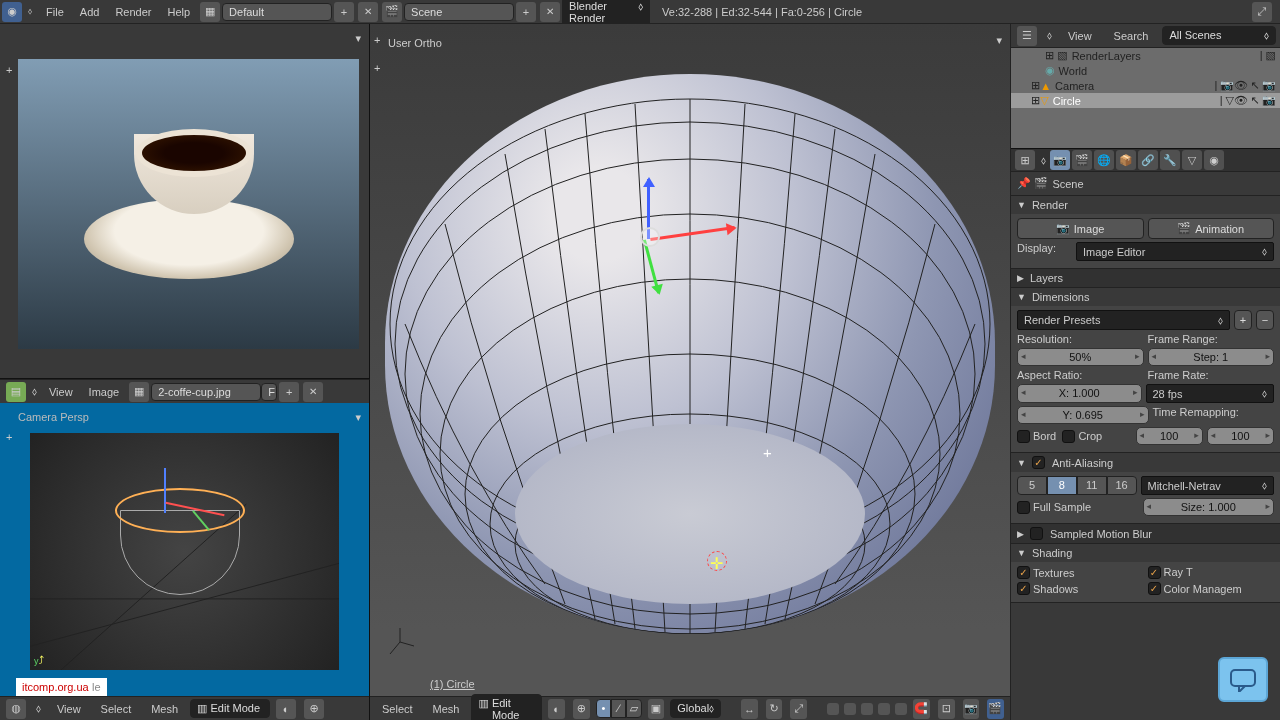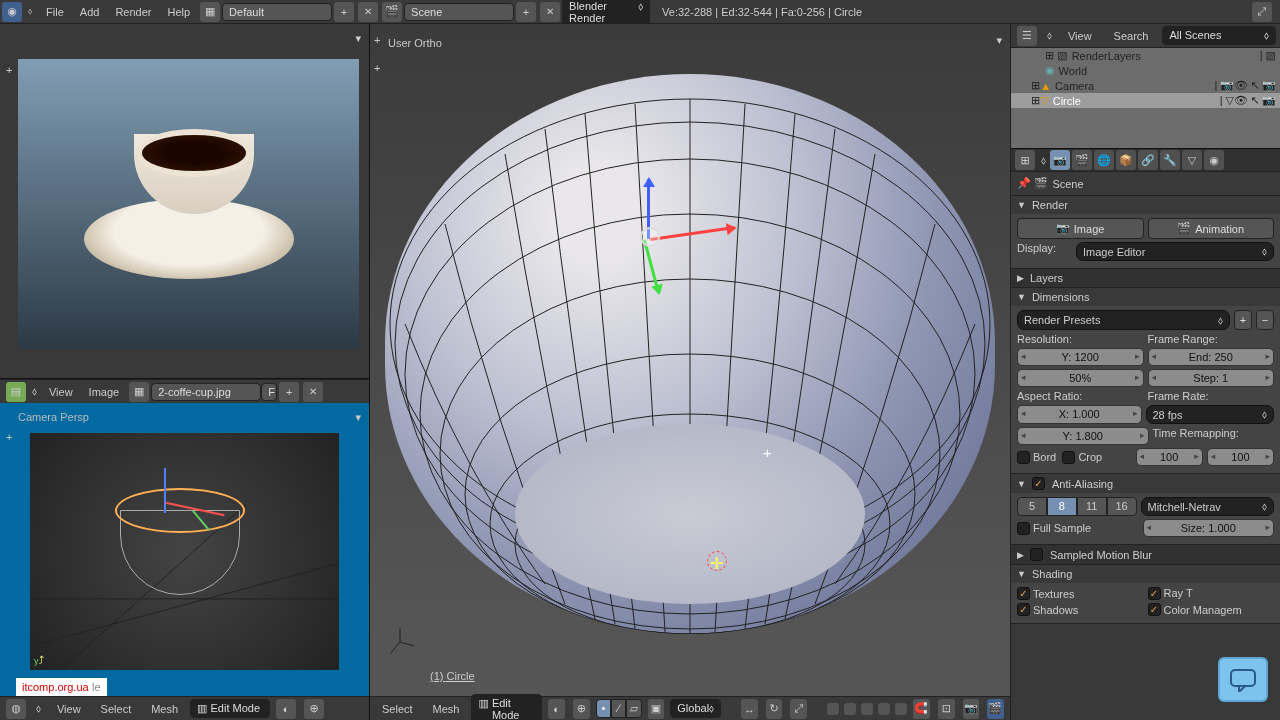--- a/index.html
+++ b/index.html
@@ -24,21 +24,21 @@
 .cam-canvas { position: absolute; top:30px;left:30px;right:30px;bottom:50px;background: radial-gradient(circle at 50% 50%, #444, #222); }
 .wirecup{position:absolute;top:55px;left:85px;width:130px;height:110px;}
 .wiretop{position:absolute;top:0;width:130px;height:45px;border-radius:50%;border:2px solid #ffb055;}
 .wirebody{position:absolute;top:22px;left:5px;width:120px;height:85px;border-radius:0 0 60px 60px;border:1px solid #aaa;}
 .viewport { flex: 1; background: #393939; position: relative; }
 .vp-label { position: absolute; top: 13px; left: 18px; color: #ccc; }
 .vp-canvas { position: absolute; top: 0; left: 0; right: 0; bottom: 24px; background: linear-gradient(180deg, #3b3b3b, #555 90%); overflow: hidden; }
 .mesh { position: absolute; top: 50px; left: 15px; width: 610px; height: 560px; border-radius: 50%/48%; background: radial-gradient(ellipse at 35% 25%, #e9e7ea 8%, #bec1d2 35%, #8e96b2 60%, #6d7699 85%); overflow:hidden;}
 .mesh-inner{position:absolute;bottom:30px;left:130px;width:350px;height:180px;border-radius:50%;background:radial-gradient(ellipse,#c9cbd4,#adb1c3);}
 .mesh .grid{position:absolute;inset:0;}
-.vp-obj-label { position: absolute; bottom: 38px; left: 60px; color: #ccc; text-decoration: underline; }
+.vp-obj-label { position: absolute; bottom: 30px; left: 60px; color: #ccc; text-decoration: underline; }
 .bot-bar { position: absolute; bottom: 0; left: 0; right: 0; height: 24px; background: #393939; display: flex; align-items: center; gap: 4px; padding: 0 4px;border-top:1px solid #222;}
 .right-col { width: 270px; background: #393939; display: flex; flex-direction: column; border-left: 1px solid #222;}
 .outliner-hdr { height: 24px; display: flex; align-items: center; gap: 6px; padding: 0 4px; border-bottom: 1px solid #222;}
 .outliner { height: 100px; background: #6c6c6c; overflow-y: auto; }
 .out-row { display: flex; align-items: center; padding: 1px 4px; color: #222; }
 .out-row .ind { display: inline-block; }
 .out-row .nm { margin-left: 4px; flex: 1; }
 .out-row .eye { width: 14px; text-align: center; }
 .prop-hdr { height: 24px; display: flex; align-items: center; gap: 2px; padding: 0 2px; background:#313131;border-top:1px solid #111;border-bottom:1px solid #222;}
 .prop-tab { width: 20px; height: 20px; background: #505050; border-radius: 3px; display:flex;align-items:center;justify-content:center;}
@@ -46,21 +46,21 @@
 .bread { height: 24px; display: flex; align-items: center; gap: 4px; padding: 0 6px; border-bottom:1px solid #222;}
 .panel { border-bottom: 1px solid #222; }
 .panel-hdr { background: #393939; padding: 3px 6px; display: flex; align-items: center; gap: 4px; cursor:pointer;}
 .panel-hdr.dark{background:#313131;}
 .panel-body { padding: 4px 6px; background: #444; }
 .btn { background: #555; border: 1px solid #222; border-radius: 4px; padding: 3px 8px; color: #ddd; display: inline-flex; align-items: center; justify-content: center; cursor: pointer; }
 .row { display: flex; gap: 4px; margin-bottom: 3px; }
 .numfield { background: #8c8c8c; border: 1px solid #333; border-radius: 5px; padding: 2px 4px; color: #111; text-align: center; cursor:ew-resize; position:relative; flex:1;}
 .numfield::before{content:'◂';position:absolute;left:3px;color:#444;font-size:9px;}
 .numfield::after{content:'▸';position:absolute;right:3px;color:#444;font-size:9px;}
-.dropdown { flex:1;background: #222; border: 1px solid #111; border-radius: 7px; padding: 2px 6px; display: flex; align-items: center; justify-content: space-between; cursor:pointer;}
+.dropdown { flex:1;background: #222; border: 1px solid #111; border-radius: 2px; padding: 2px 6px; display: flex; align-items: center; justify-content: space-between; cursor:pointer;}
 .check { width: 13px; height: 13px; background: #222; border: 1px solid #111; border-radius: 3px; display: inline-flex; align-items: center; justify-content: center; margin-right: 3px; cursor:pointer;}
 .check.on::after { content: '✓'; color: #e8a24a; font-size: 10px; }
 .seg { display: flex; }
 .seg .sb { flex: 1; background: #555; border: 1px solid #222; padding: 2px 0; text-align: center; cursor:pointer;}
 .seg .sb.on { background: #7590b0; color: #fff; }
 .seg .sb:first-child { border-radius: 4px 0 0 4px; }
 .seg .sb:last-child { border-radius: 0 4px 4px 0; }
 .tri{font-size:9px;margin-right:2px;}
 .watermark { position: absolute; bottom: 24px; left: 0; background: #fff; color: #cc0000; padding: 2px 6px; font-size: 12px; margin-left: 16px;}
 .x-icon{font-size:10px;}
@@ -330,40 +330,36 @@
                 <span>⬨</span>
               </span>
               <span class="btn" style="width:18px;">+</span>
               <span class="btn" style="width:18px;">−</span>
             </div>
           <div class="row">
               <span style="flex:1;">Resolution:</span>
               <span style="flex:1;">Frame Range:</span>
             </div>
           <div class="row">
-              <span class="numfield">Y: 1200</span>
-              <span class="numfield">End: 250</span>
-            </div>
-          <div class="row">
               <span class="numfield">50%</span>
               <span class="numfield">Step: 1</span>
             </div>
           <div class="row">
               <span style="flex:1;">Aspect Ratio:</span>
               <span style="flex:1;">Frame Rate:</span>
             </div>
           <div class="row">
               <span class="numfield">X: 1.000</span>
               <span class="dropdown">
                 <span>28 fps</span>
                 <span>⬨</span>
               </span>
             </div>
           <div class="row">
-              <span class="numfield">Y: 1.800</span>
+              <span class="numfield">Y: 0.695</span>
               <span style="flex:1;">Time Remapping:</span>
             </div>
           <div class="row">
             <span style="flex:1;display:flex;align-items:center;"><span class="check"></span><span>Bord</span>&nbsp;&nbsp;<span class="check"></span><span>Crop</span></span>
             <span class="numfield" style="flex:.5">100</span>
               <span class="numfield" style="flex:.5">100</span>
           </div>
         </div>
       </div>
 

